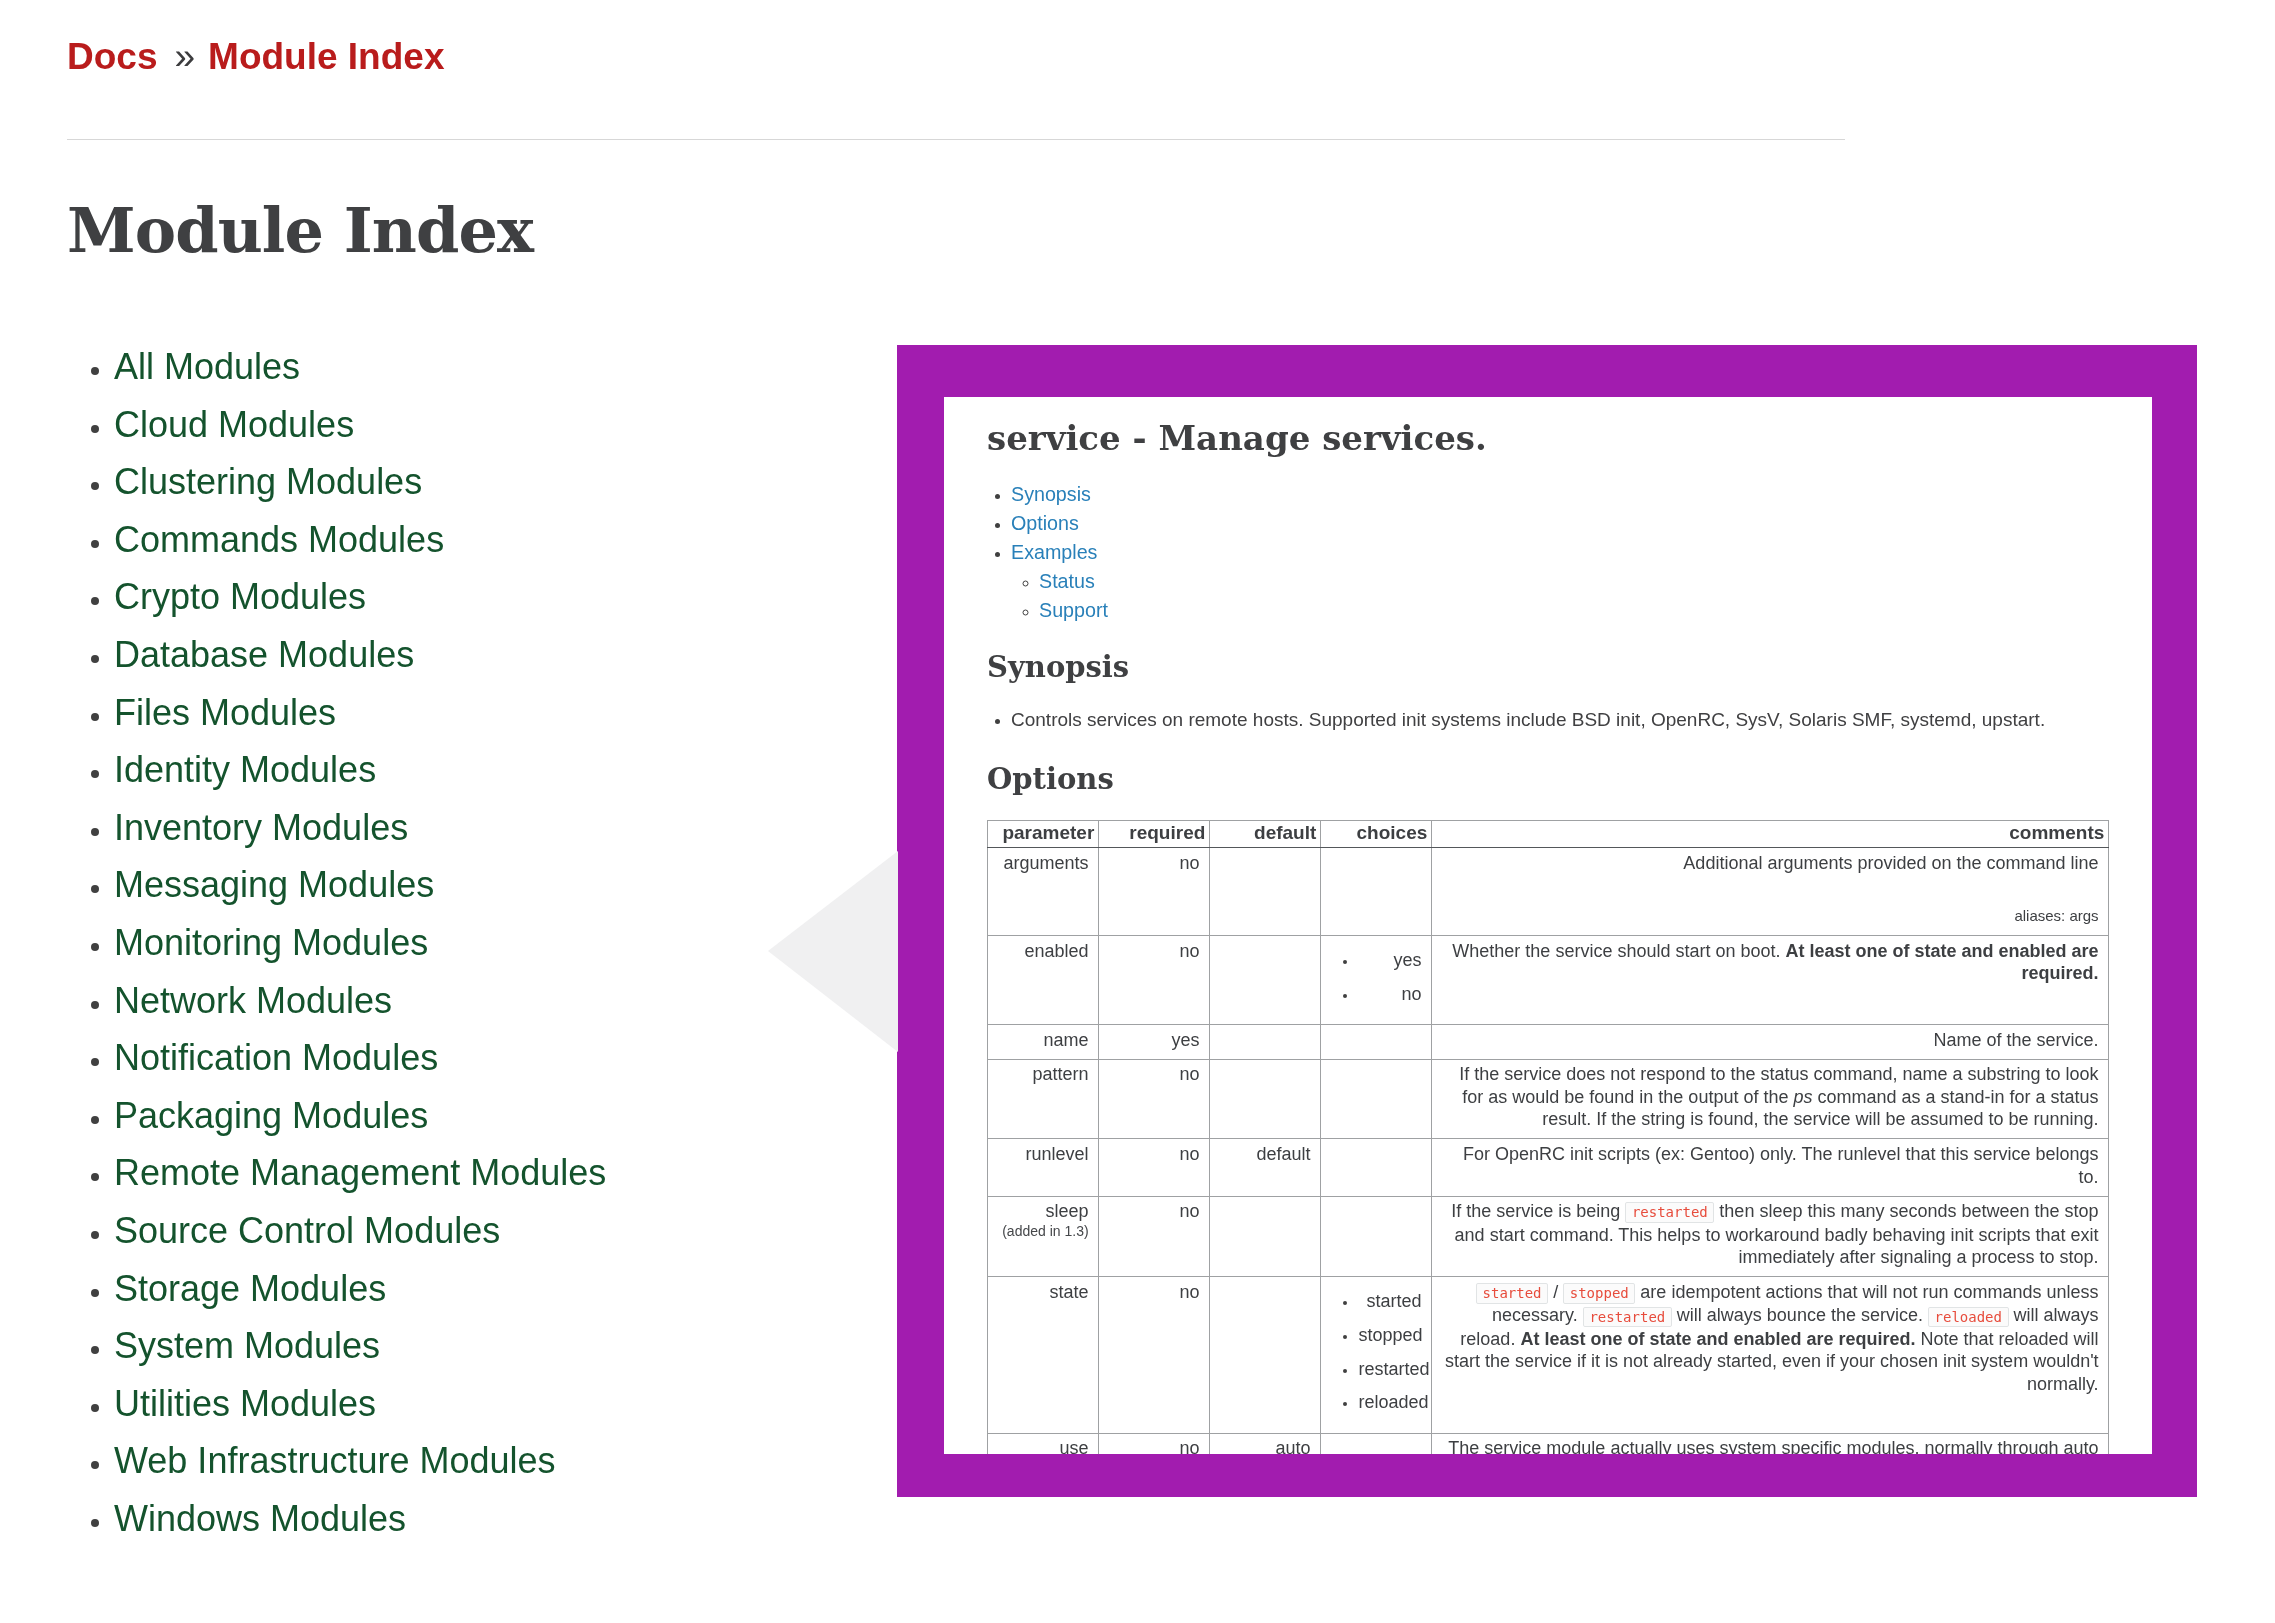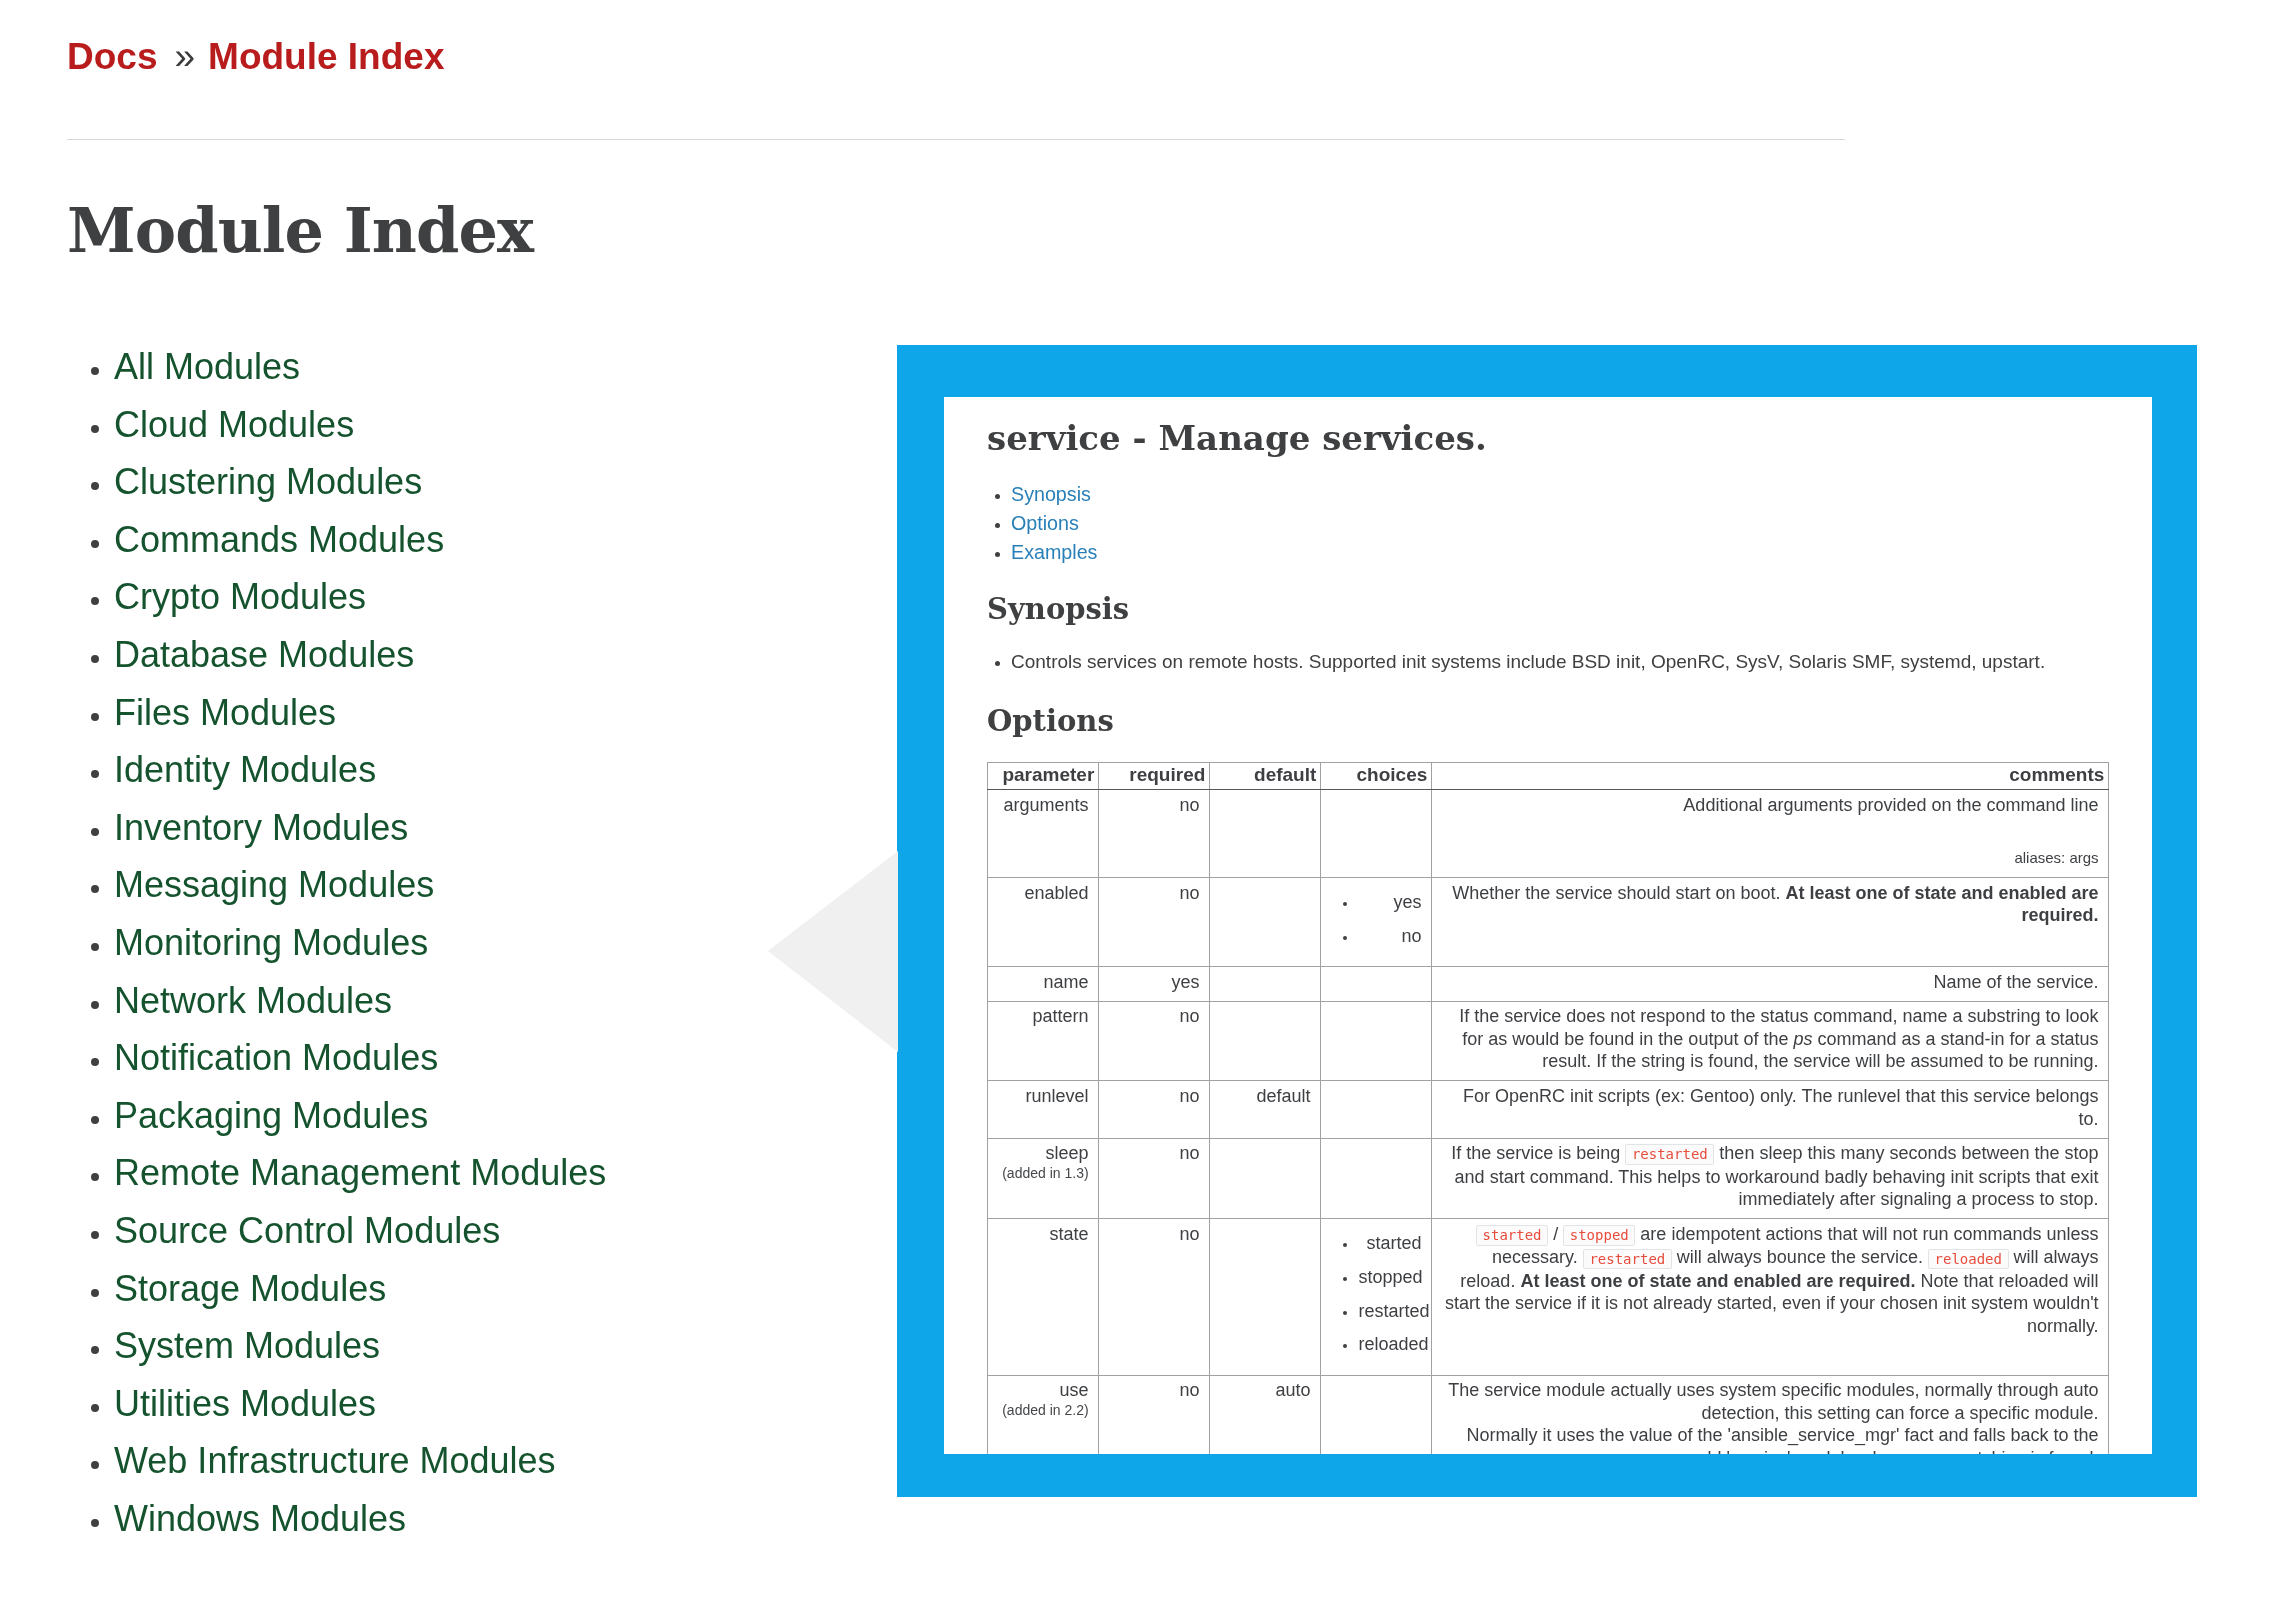--- a/index.html
+++ b/index.html
@@ -13,21 +13,21 @@
   .breadcrumb .sep { color:#3c3c3e; margin:0 13px 0 17px; }
   .rule { border:none; border-top:1.9px solid #d7d7d7; margin-top:60px; width:1778px; }
   h1.page-title { font-family:"DejaVu Serif", serif; font-weight:bold; font-size:62px;
                   color:#3f4042; margin-top:54px; letter-spacing:-0.9px; }
   ul.modlist { margin-top:81px; padding-left:47px; list-style:disc; }
   ul.modlist li { font-size:36px; line-height:37px; margin-bottom:20.6px; }
   ul.modlist li::marker { color:#404040; font-size:28px; }
   ul.modlist a { color:#14532d; text-decoration:none; }
 
   
-  .popup { position:absolute; left:897px; top:345px; width:1300px; height:1152px; background:#0ea5e9; }
+  .popup { position:absolute; left:897px; top:345px; width:1300px; height:1152px; background:#a21caf; }
   .popup-arrow { position:absolute; left:-129px; top:506px; width:0; height:0;
                  border-top:100px solid transparent; border-bottom:101px solid transparent;
                  border-right:130px solid #f0f0f1; }
   .doc-card { position:absolute; left:47px; right:45px; top:52px; bottom:43px;
               background:#ffffff; padding:20.6px 43px 0 43px; overflow:hidden; }
 
   .doc-card h2 { font-family:"DejaVu Serif", serif; font-weight:bold; font-size:34px; color:#3f4042; }
   ul.toc { margin-top:26px; padding-left:24px; list-style:disc; }
   ul.toc li { font-size:19.7px; line-height:20.6px; margin-bottom:8.4px; }
   ul.toc li::marker { color:#404040; font-size:16px; }
@@ -89,21 +89,24 @@
     </ul>
 </div>
 
 <aside class="popup">
   <div class="popup-arrow"></div>
   <section class="doc-card">
     <h2>service - Manage services.</h2>
     <ul class="toc" id="toc">
         <li><a href="#">Synopsis</a></li>
         <li><a href="#">Options</a></li>
-        <li><a href="#">Examples</a></li>
+        <li><a href="#">Examples</a><ul>
+            <li><a href="#">Status</a></li>
+            <li><a href="#">Support</a></li>
+          </ul></li>
       </ul>
     <h3>Synopsis</h3>
     <ul class="synopsis">
       <li>Controls services on remote hosts. Supported init systems include BSD init, OpenRC, SysV, Solaris SMF, systemd, upstart.</li>
     </ul>
     <h3>Options</h3>
     <table class="options">
       <colgroup>
         <col style="width:111px">
           <col style="width:111px">

